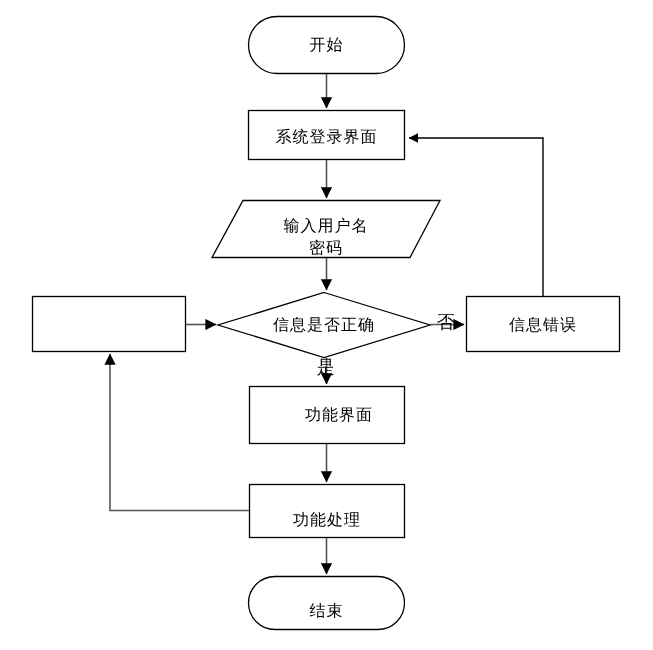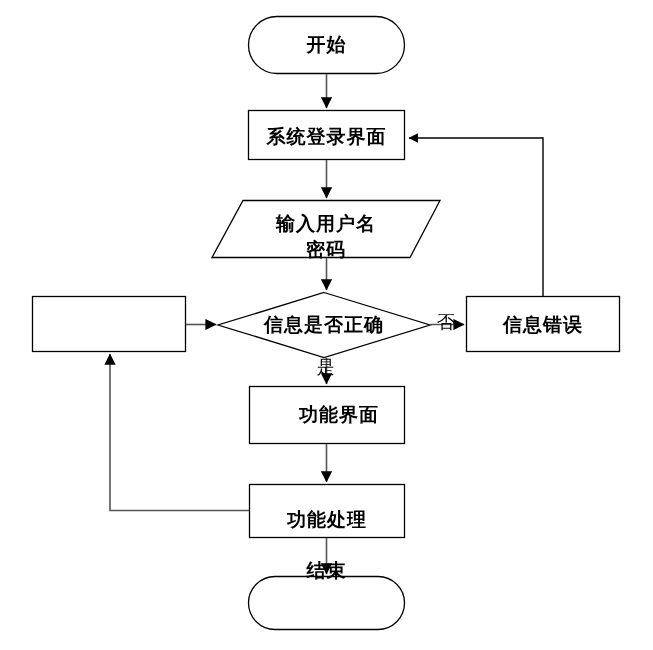--- a/index.html
+++ b/index.html
@@ -27,26 +27,25 @@
     width: 653px;
     height: 650px;
   }
   .node-label {
     position: absolute;
     display: flex;
     align-items: center;
     justify-content: center;
     text-align: center;
     color: #000000;
-    font-size: 19px;
+    font-size: 16px;
     line-height: 1.25;
     letter-spacing: 1px;
     pointer-events: none;
     white-space: pre-line;
-    font-weight: bold;
   }
   .edge-label {
     position: absolute;
     color: #000000;
     font-size: 18px;
     line-height: 1;
     text-align: center;
     letter-spacing: 0.5px;
   }
 </style>
@@ -110,19 +109,19 @@
 
 
   <div class="node-label" style="left:218px; top:292px; width:212px; height:66px;">信息是否正确</div>
 
   <div class="node-label" style="left:466px; top:296px; width:154px; height:57px;">信息错误</div>
 
   <div class="node-label" style="left:249px; top:386px; width:180px; height:58px;">功能界面</div>
 
   <div class="node-label" style="left:249px; top:484px; width:156px; height:71px;">功能处理</div>
 
-  <div class="node-label" style="left:248px; top:544px; width:157px; height:54px;">结束</div>
+  <div class="node-label" style="left:248px; top:584px; width:157px; height:54px;">结束</div>
 
   <div class="edge-label" style="left:433px; top:313px; width:26px;">否</div>
 
   <div class="edge-label" style="left:313px; top:358px; width:26px;">是</div>
 
 </div>
 
 </body></html>

